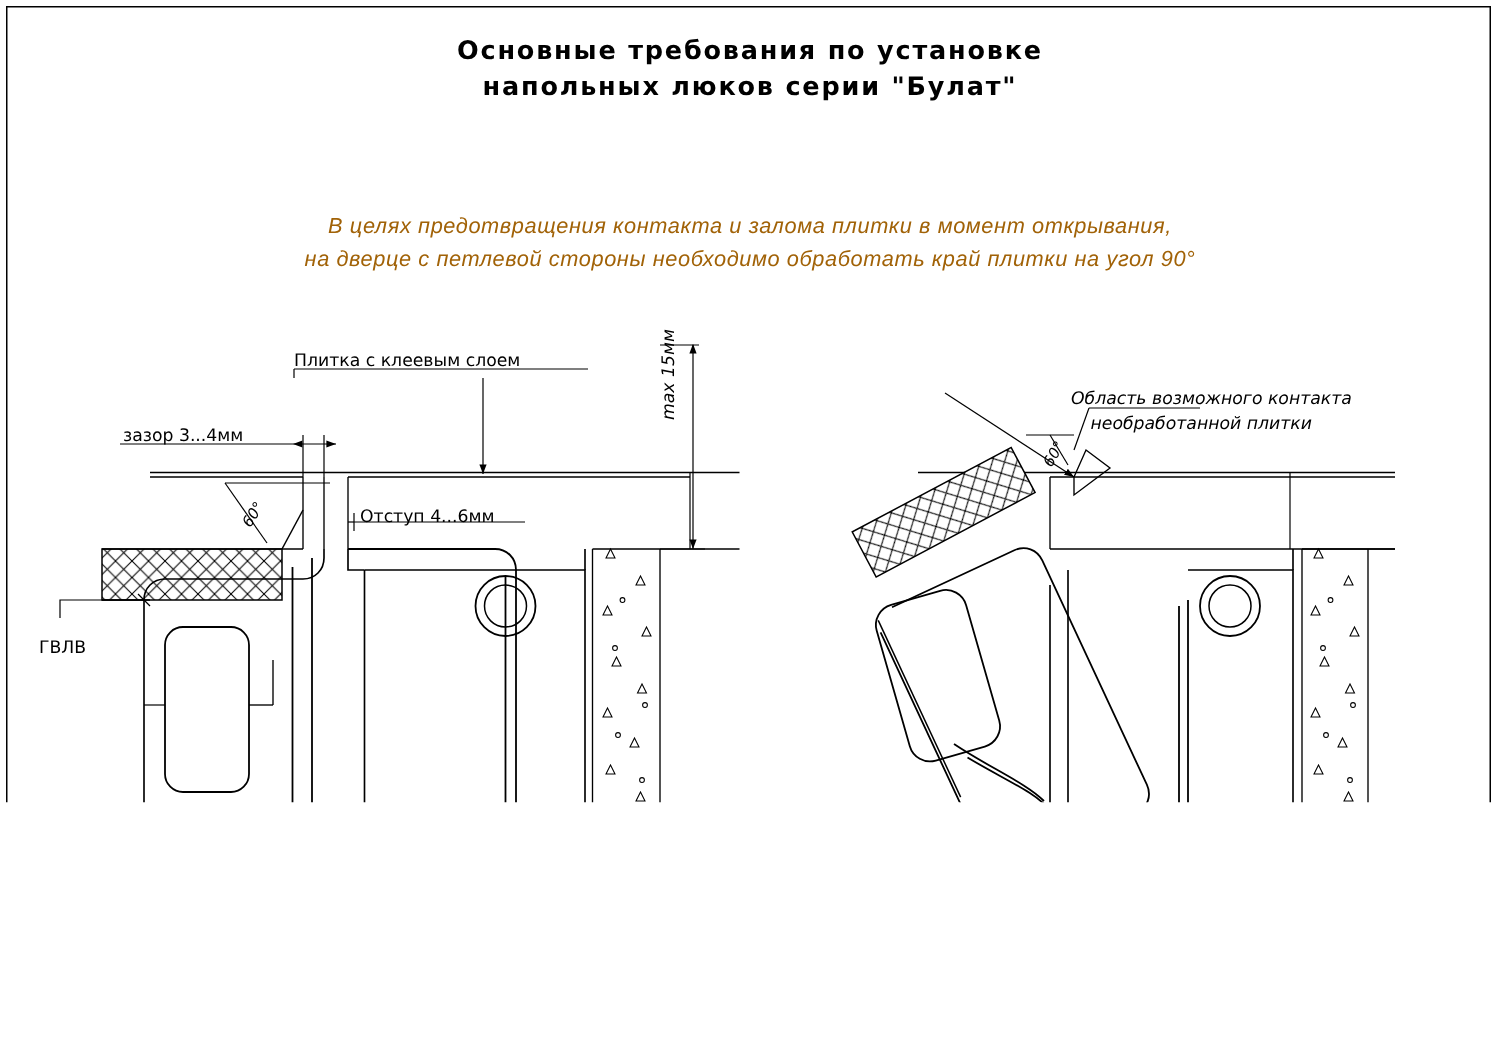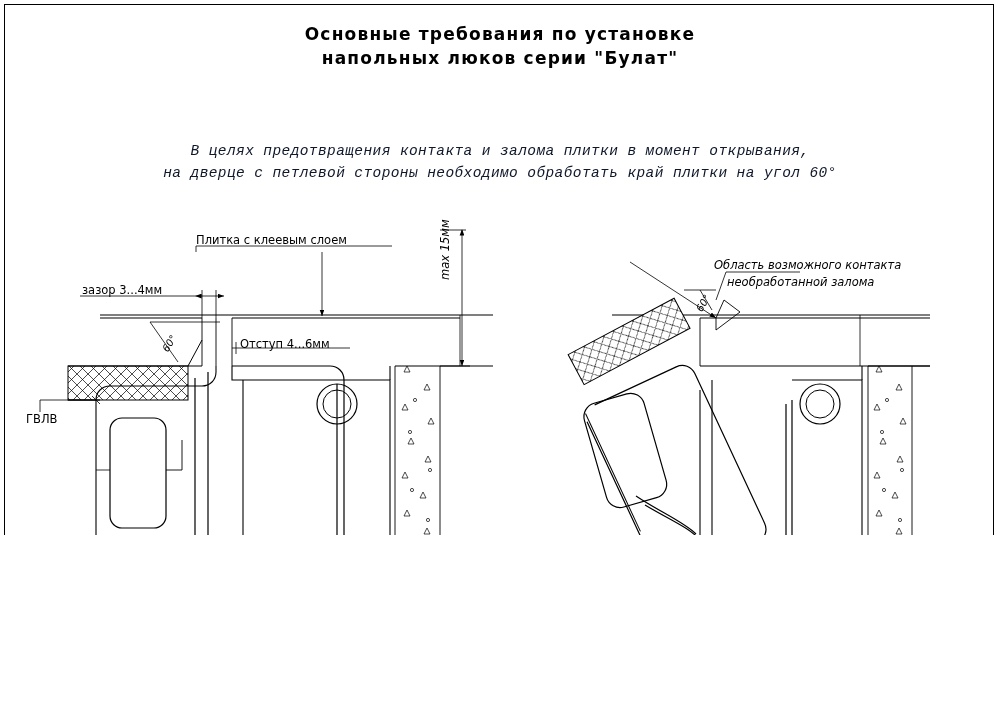--- a/index.html
+++ b/index.html
@@ -37,26 +37,26 @@
     line-height: 24px;
     color: #000;
   }
   .title .line2 { display: block; }
   .subtitle {
     position: absolute;
     left: 0;
     top: 140px;
     width: 1000px;
     text-align: center;
-    font-family: Liberation Mono, monospace;
+    font-family: Liberation Sans, sans-serif;
     font-style: italic;
     font-size: 14.5px;
     line-height: 22px;
     letter-spacing: 0.4px;
-    color: #0f172a;
+    color: #a16207;
   }
   .subtitle .l2 { display: block; }
 
   svg.draw {
     position: absolute;
     left: 0;
     top: 0;
     width: 1000px;
     height: 707px;
   }
@@ -90,21 +90,21 @@
 
   <div class="frame"></div>
 
   <div class="title">
     <span>Основные требования по установке</span>
     <span class="line2">напольных люков серии "Булат"</span>
   </div>
 
   <div class="subtitle">
     <span>В целях предотвращения контакта и залома плитки в момент открывания,</span>
-    <span class="l2">на дверце с петлевой стороны необходимо обработать край плитки на угол 60°</span>
+    <span class="l2">на дверце с петлевой стороны необходимо обработать край плитки на угол 90°</span>
   </div>
 
   <svg class="draw" viewBox="0 0 1000 707">
     <defs>
       <pattern id="hatchTile" width="11" height="11" patternUnits="userSpaceOnUse">
         <rect width="11" height="11" fill="#ffffff"></rect>
         <path d="M0,11 L11,0 M-2,2 L2,-2 M9,13 L13,9" stroke="#000" stroke-width="0.7"></path>
         <path d="M0,0 L11,11 M-2,9 L2,13 M9,-2 L13,2" stroke="#000" stroke-width="0.7"></path>
       </pattern>
       <marker id="arrow" markerWidth="9" markerHeight="9" refX="8" refY="3" orient="auto">
@@ -288,18 +288,18 @@
       <path d="M726,272 L800,272"></path>
       <path d="M726,272 L716,300"></path>
     </g>
   </svg>
 
   <div class="lbl" style="left:196px; top:233px;text-align:right;">Плитка с клеевым слоем</div>
   <div class="lbl" style="left:82px; top:283px;">зазор 3...4мм</div>
   <div class="lbl it rot90" style="left:438px; top:280px;">max 15мм</div>
   <div class="lbl" style="left:240px; top:337px;">Отступ 4...6мм</div>
   <div class="lbl it rot-small" style="left:160px; top:348px;">60°</div>
-  <div class="lbl" style="left:26px; top:412px;">ГВЛВ</div>
+  <div class="lbl" style="left:26px; top:424px;">ГВЛВ</div>
   <div class="lbl it" style="left:714px; top:258px;">Область возможного контакта</div>
-  <div class="lbl it" style="left:727px; top:275px;">необработанной залома</div>
+  <div class="lbl it" style="left:727px; top:275px;">необработанной плитки</div>
   <div class="lbl it rot-small2" style="left:694px; top:308px;">60°</div>
 
 </div>
 
 </body></html>

